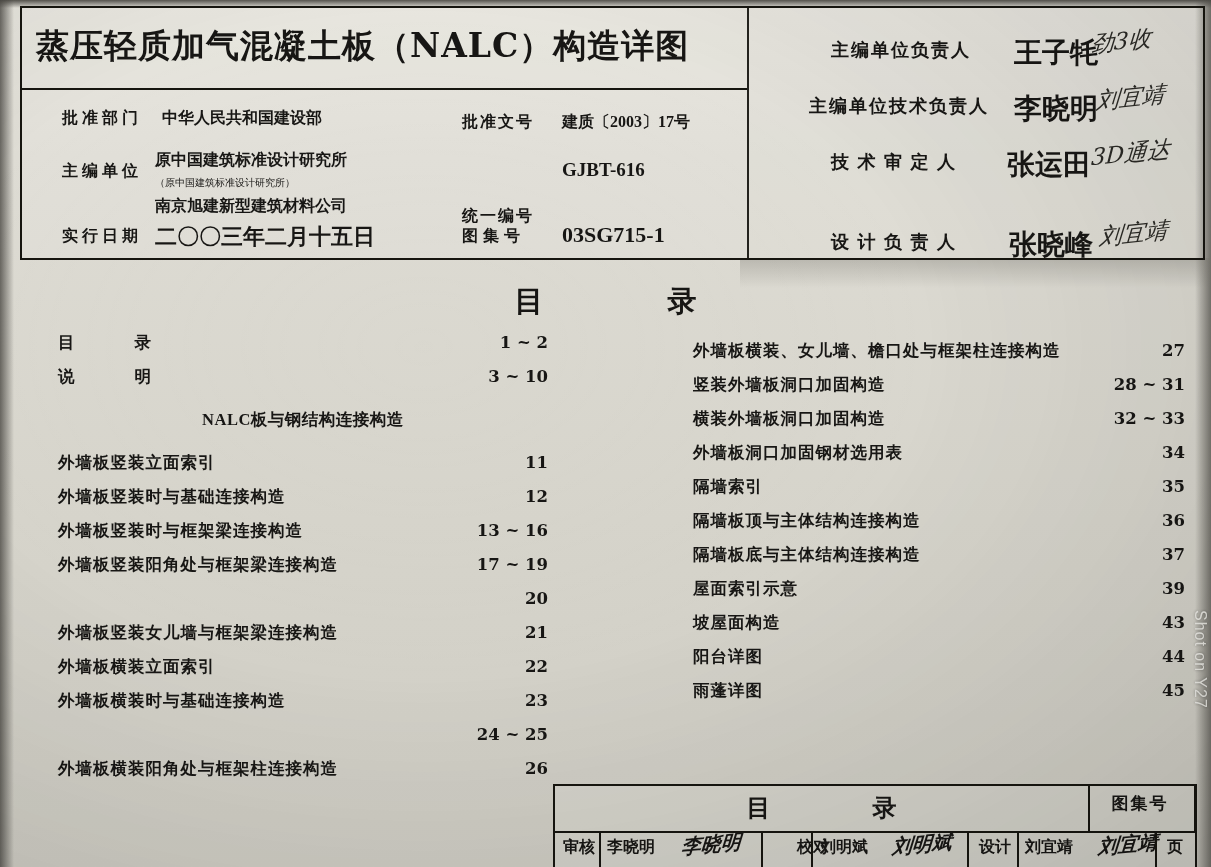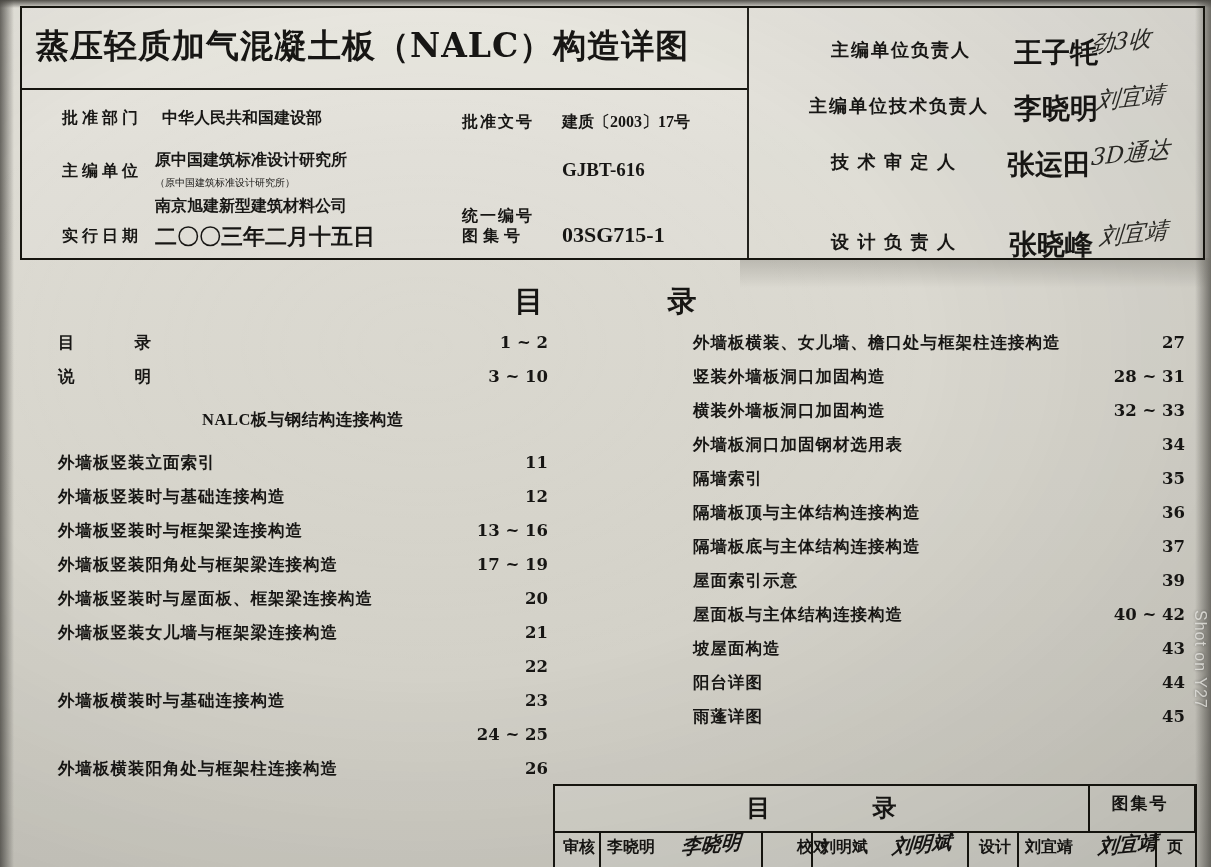--- a/index.html
+++ b/index.html
@@ -133,21 +133,21 @@
     text-indent: 22px;
     font-family: "DejaVu Serif", "Liberation Serif", serif;
   }
   .col {
     position: absolute;
     top: 326px;
     font-size: 16.5px;
     font-weight: bold;
   }
   .col-left { left: 58px; width: 490px; }
-  .col-right { left: 693px; width: 492px; }
+  .col-right { left: 693px; width: 492px; margin-top: 8px; }
   .toc-item {
     position: relative;
     height: 34px;
     line-height: 34px;
     white-space: nowrap;
   }
   .toc-label {
     position: absolute;
     left: 0; top: 0;
     letter-spacing: 1px;
@@ -365,28 +365,28 @@
     </div>
     <div class="toc-item">
       <span class="toc-label">外墙板竖装时与框架梁连接构造</span>
       <span class="toc-page">13 ~ 16</span>
     </div>
     <div class="toc-item">
       <span class="toc-label">外墙板竖装阳角处与框架梁连接构造</span>
       <span class="toc-page">17 ~ 19</span>
     </div>
     <div class="toc-item">
-      <span class="toc-label">外墙板竖装时与屋面板、框架梁连接构造</span>
       <span class="toc-page">20</span>
     </div>
     <div class="toc-item">
       <span class="toc-label">外墙板竖装女儿墙与框架梁连接构造</span>
       <span class="toc-page">21</span>
     </div>
     <div class="toc-item">
+      <span class="toc-label">外墙板横装立面索引</span>
       <span class="toc-page">22</span>
     </div>
     <div class="toc-item">
       <span class="toc-label">外墙板横装时与基础连接构造</span>
       <span class="toc-page">23</span>
     </div>
     <div class="toc-item">
       <span class="toc-page">24 ~ 25</span>
     </div>
     <div class="toc-item">
@@ -420,24 +420,20 @@
       <span class="toc-label">隔墙板顶与主体结构连接构造</span>
       <span class="toc-page">36</span>
     </div>
     <div class="toc-item">
       <span class="toc-label">隔墙板底与主体结构连接构造</span>
       <span class="toc-page">37</span>
     </div>
     <div class="toc-item">
       <span class="toc-label">屋面索引示意</span>
       <span class="toc-page">39</span>
-    </div>
-    <div class="toc-item">
-      <span class="toc-label">屋面板与主体结构连接构造</span>
-      <span class="toc-page">40 ~ 42</span>
     </div>
     <div class="toc-item">
       <span class="toc-label">坡屋面构造</span>
       <span class="toc-page">43</span>
     </div>
     <div class="toc-item">
       <span class="toc-label">阳台详图</span>
       <span class="toc-page">44</span>
     </div>
     <div class="toc-item">

